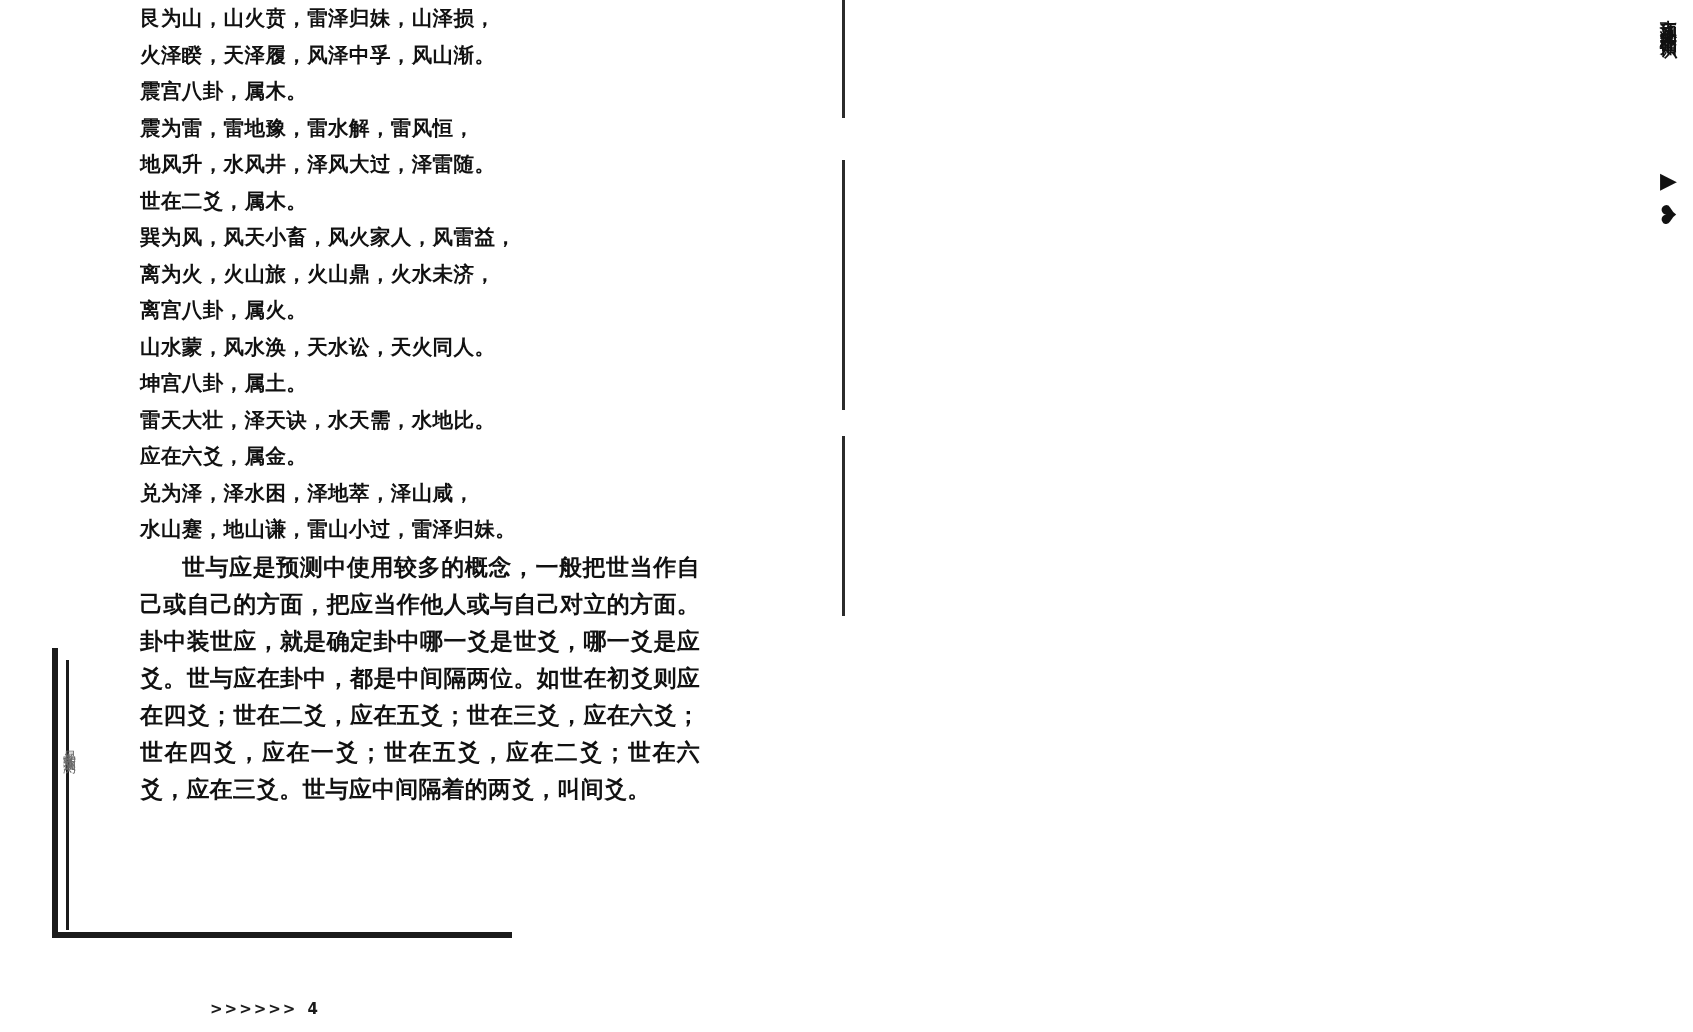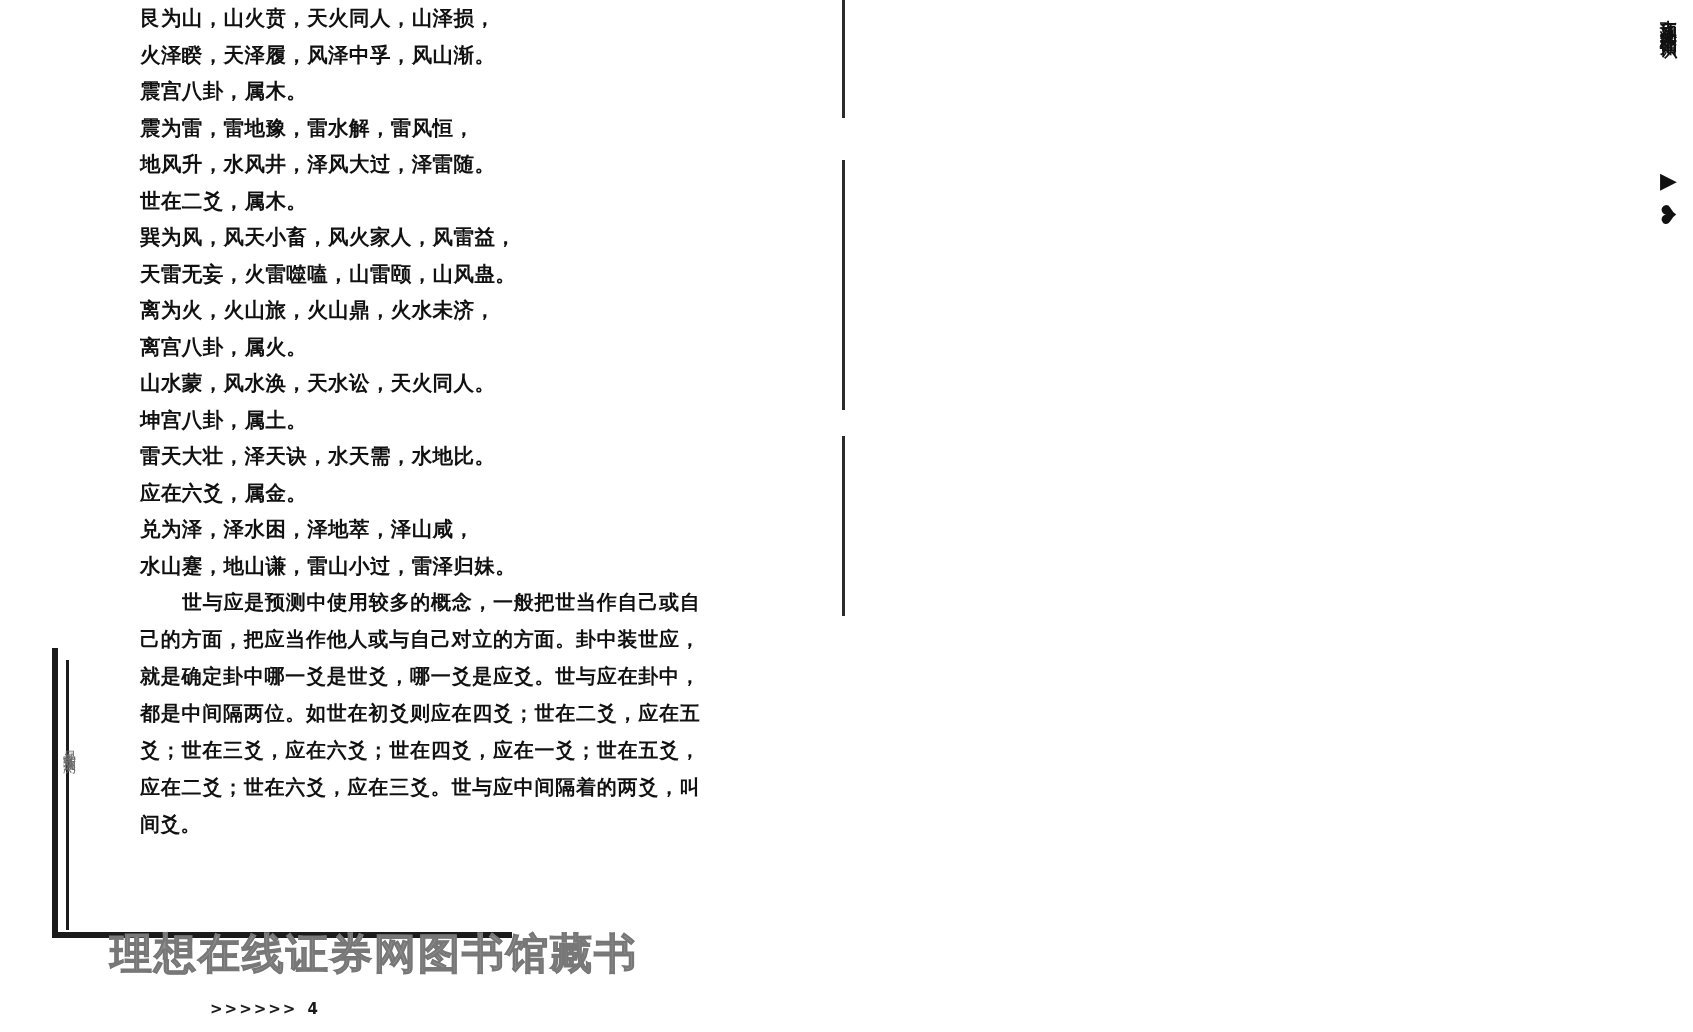--- a/index.html
+++ b/index.html
@@ -57,21 +57,21 @@
   p.line {
     margin: 0;
     font-size: 20.5px;
     line-height: 36.5px;
     letter-spacing: 0.4px;
     white-space: nowrap;
     font-weight: 600;
   }
   p.para {
     margin: 0;
-    font-size: 20px;
+    font-size: 23px;
     line-height: 37px;
     letter-spacing: 0.2px;
     text-align: justify;
     font-weight: 600;
   }
   p.para.indent2 {
     text-indent: 42px;
   }
 
   h3.section-head {
@@ -173,48 +173,46 @@
   .footer-left { left: 210px; }
 </style>
 </head>
 <body>
 
 <div class="spread">
 
   <div class="page page-left">
 
     <div class="col col-left">
-      <p class="line">艮为山，山火贲，天火同人，山泽损，</p>
+      <p class="line">艮为山，山火贲，雷泽归妹，山泽损，</p>
       <p class="line">火泽睽，天泽履，风泽中孚，风山渐。</p>
       <p class="line">震宫八卦，属木。</p>
       <p class="line">震为雷，雷地豫，雷水解，雷风恒，</p>
       <p class="line">地风升，水风井，泽风大过，泽雷随。</p>
       <p class="line">世在二爻，属木。</p>
       <p class="line">巽为风，风天小畜，风火家人，风雷益，</p>
-      <p class="line">天雷无妄，火雷噬嗑，山雷颐，山风蛊。</p>
       <p class="line">离为火，火山旅，火山鼎，火水未济，</p>
       <p class="line">离宫八卦，属火。</p>
       <p class="line">山水蒙，风水涣，天水讼，天火同人。</p>
       <p class="line">坤宫八卦，属土。</p>
       <p class="line">雷天大壮，泽天诀，水天需，水地比。</p>
       <p class="line">应在六爻，属金。</p>
       <p class="line">兑为泽，泽水困，泽地萃，泽山咸，</p>
       <p class="line">水山蹇，地山谦，雷山小过，雷泽归妹。</p>
 
 
       <p class="para indent2">世与应是预测中使用较多的概念，一般把世当作自己或自己的方面，把应当作他人或与自己对立的方面。卦中装世应，就是确定卦中哪一爻是世爻，哪一爻是应爻。世与应在卦中，都是中间隔两位。如世在初爻则应在四爻；世在二爻，应在五爻；世在三爻，应在六爻；世在四爻，应在一爻；世在五爻，应在二爻；世在六爻，应在三爻。世与应中间隔着的两爻，叫间爻。</p>
     </div>
 
     <div class="bracket lb-v"></div>
     <div class="bracket lb-h"></div>
     <div class="bracket lb-v2"></div>
 
     <div class="side-note-left">易学六爻预测</div>
 
-    <div class="watermark left">理想在线证券网图书馆藏书</div>
 
     <div class="footer footer-left">
       <span class="arrows">&gt;&gt;&gt;&gt;&gt;&gt;</span>
       <span class="pagenum">4</span>
     </div>
   </div>
 
   <div class="page page-right">
 
     <div class="vert-title">支预测学基础知识</div>

